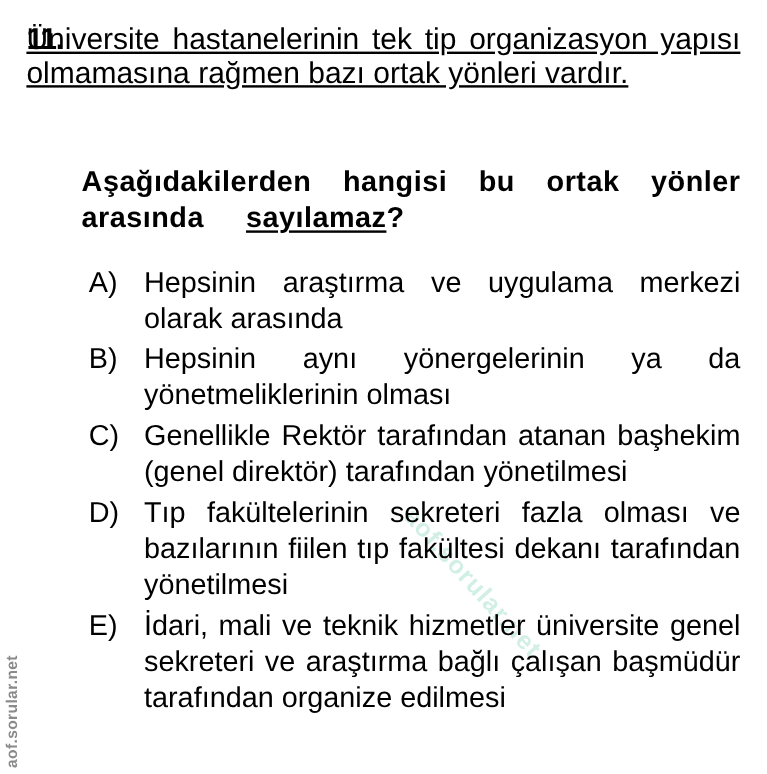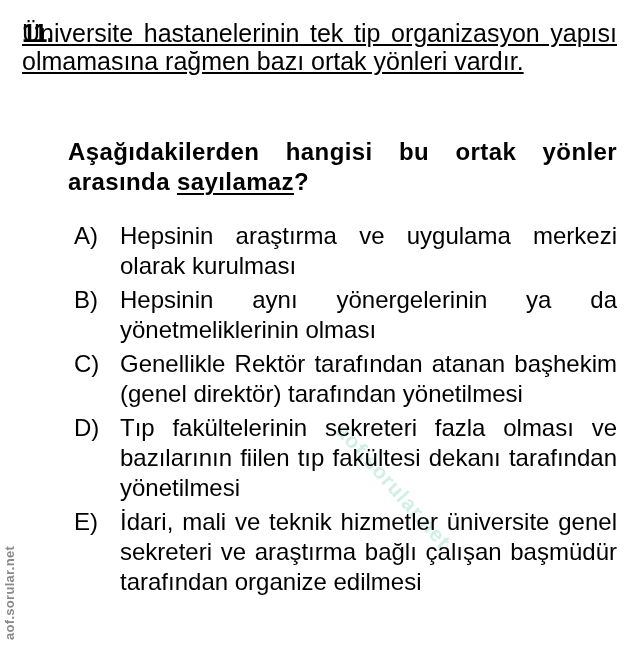--- a/index.html
+++ b/index.html
@@ -46,20 +46,21 @@
       font-weight: bold;
       line-height: 30px;
       text-align: justify;
       text-align-last: left;
       letter-spacing: 0.4px;
     }
     .q-prompt u {
       text-decoration: underline;
       text-decoration-thickness: 2px;
       text-underline-offset: 3px;
+      margin-left: 28px;
     }
     .options {
       position: absolute;
       left: 74px;
       top: 221px;
       width: 543px;
     }
     .option {
       position: relative;
       display: flex;
@@ -113,21 +114,21 @@
 <div class="question">
   <div class="q-number">11.</div>
   <div class="q-stem">Üniversite hastanelerinin tek tip organizasyon yapısı olmamasına rağmen bazı ortak yönleri vardır.</div>
 </div>
 
 <div class="q-prompt"><span>Aşağıdakilerden hangisi bu ortak yönler arasında </span><u>sayılamaz</u><span>?</span></div>
 
 <div class="options">
   <div class="option">
     <span class="opt-label">A)</span>
-    <span class="opt-text">Hepsinin araştırma ve uygulama merkezi olarak kurulması</span>
+    <span class="opt-text">Hepsinin araştırma ve uygulama merkezi olarak arasında</span>
   </div>
   <div class="option">
     <span class="opt-label">B)</span>
     <span class="opt-text">Hepsinin aynı yönergelerinin ya da yönetmeliklerinin olması</span>
   </div>
   <div class="option">
     <span class="opt-label">C)</span>
     <span class="opt-text">Genellikle Rektör tarafından atanan başhekim (genel direktör) tarafından yönetilmesi</span>
   </div>
   <div class="option">

